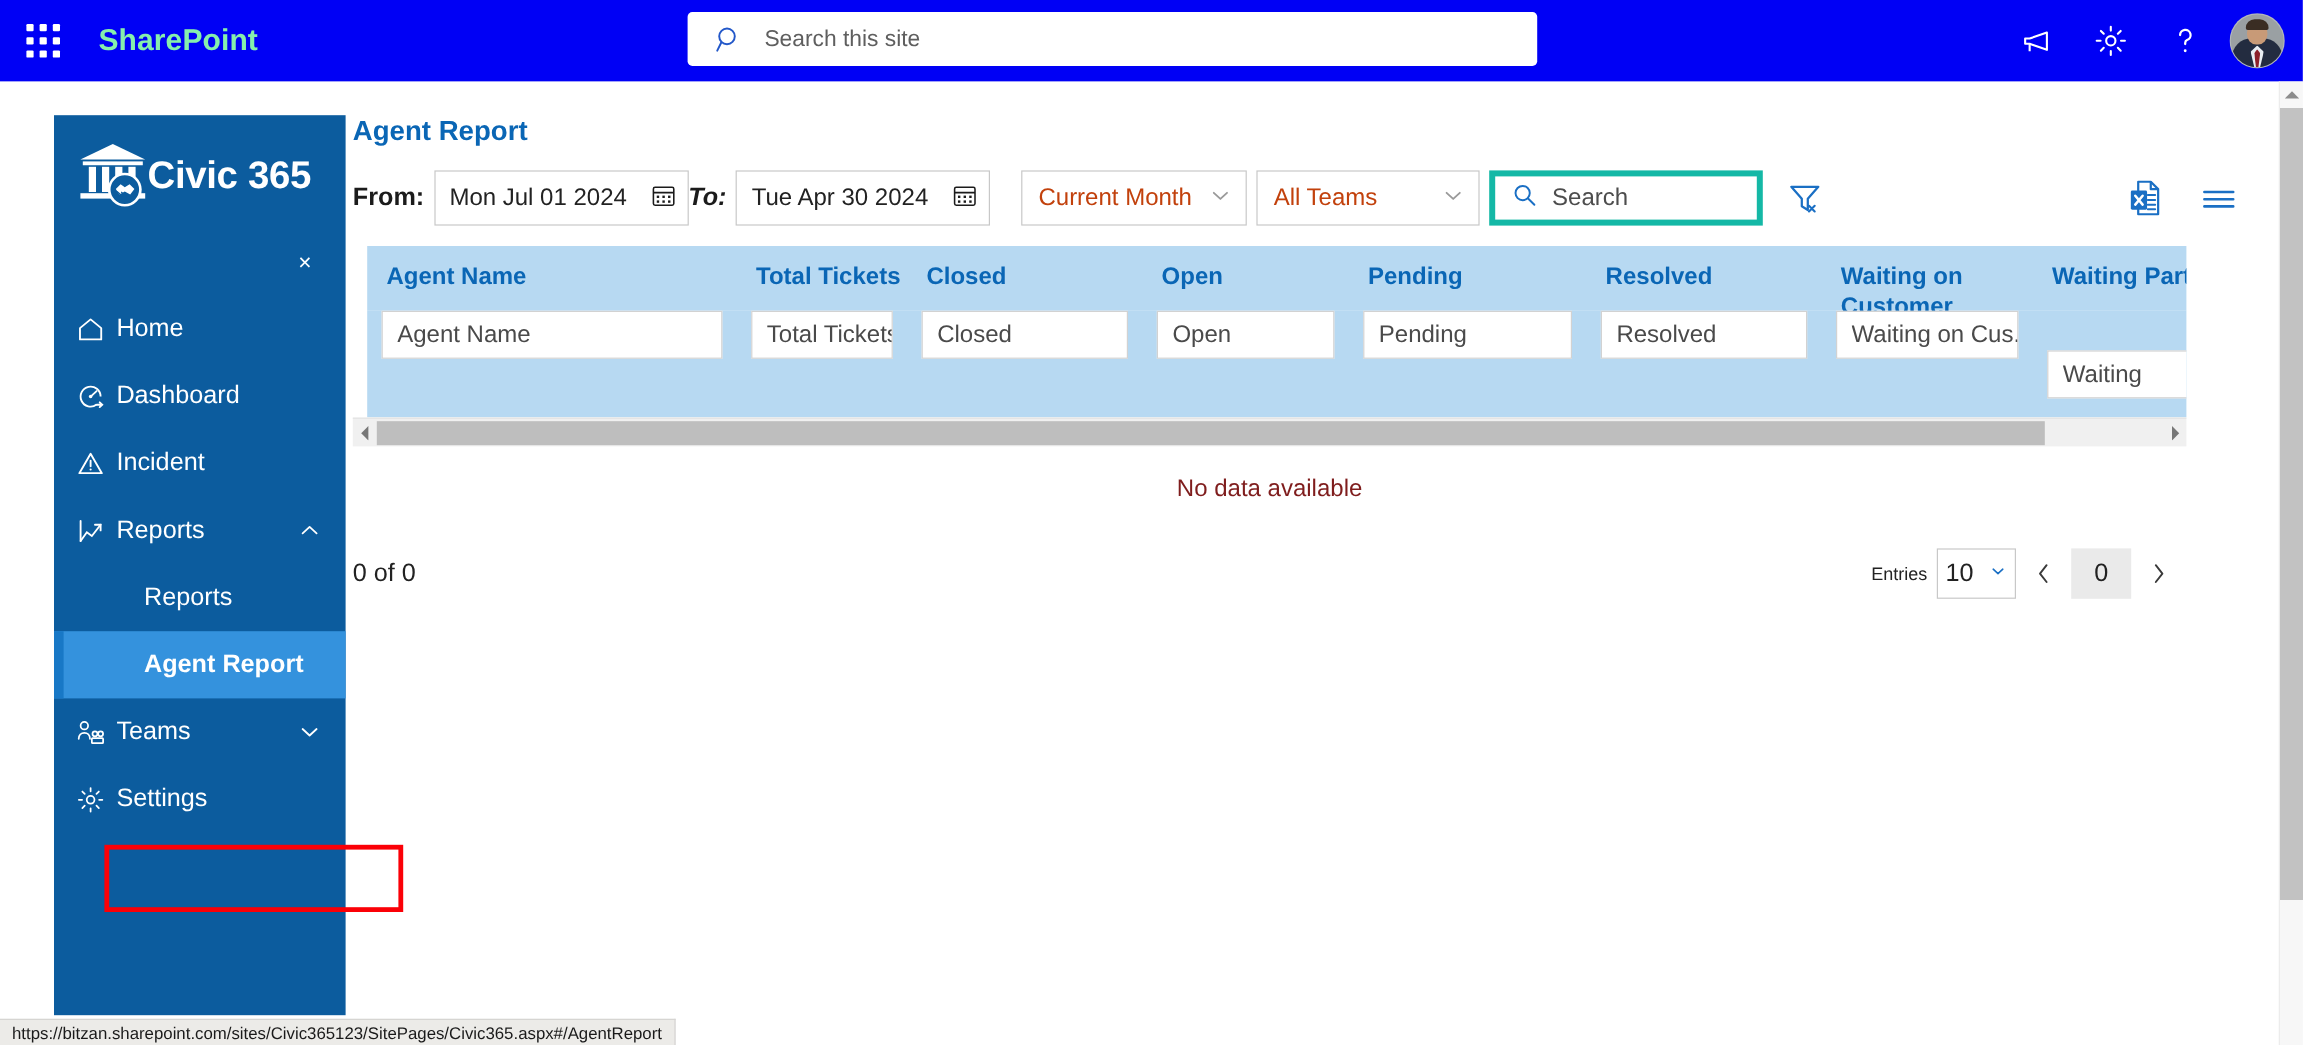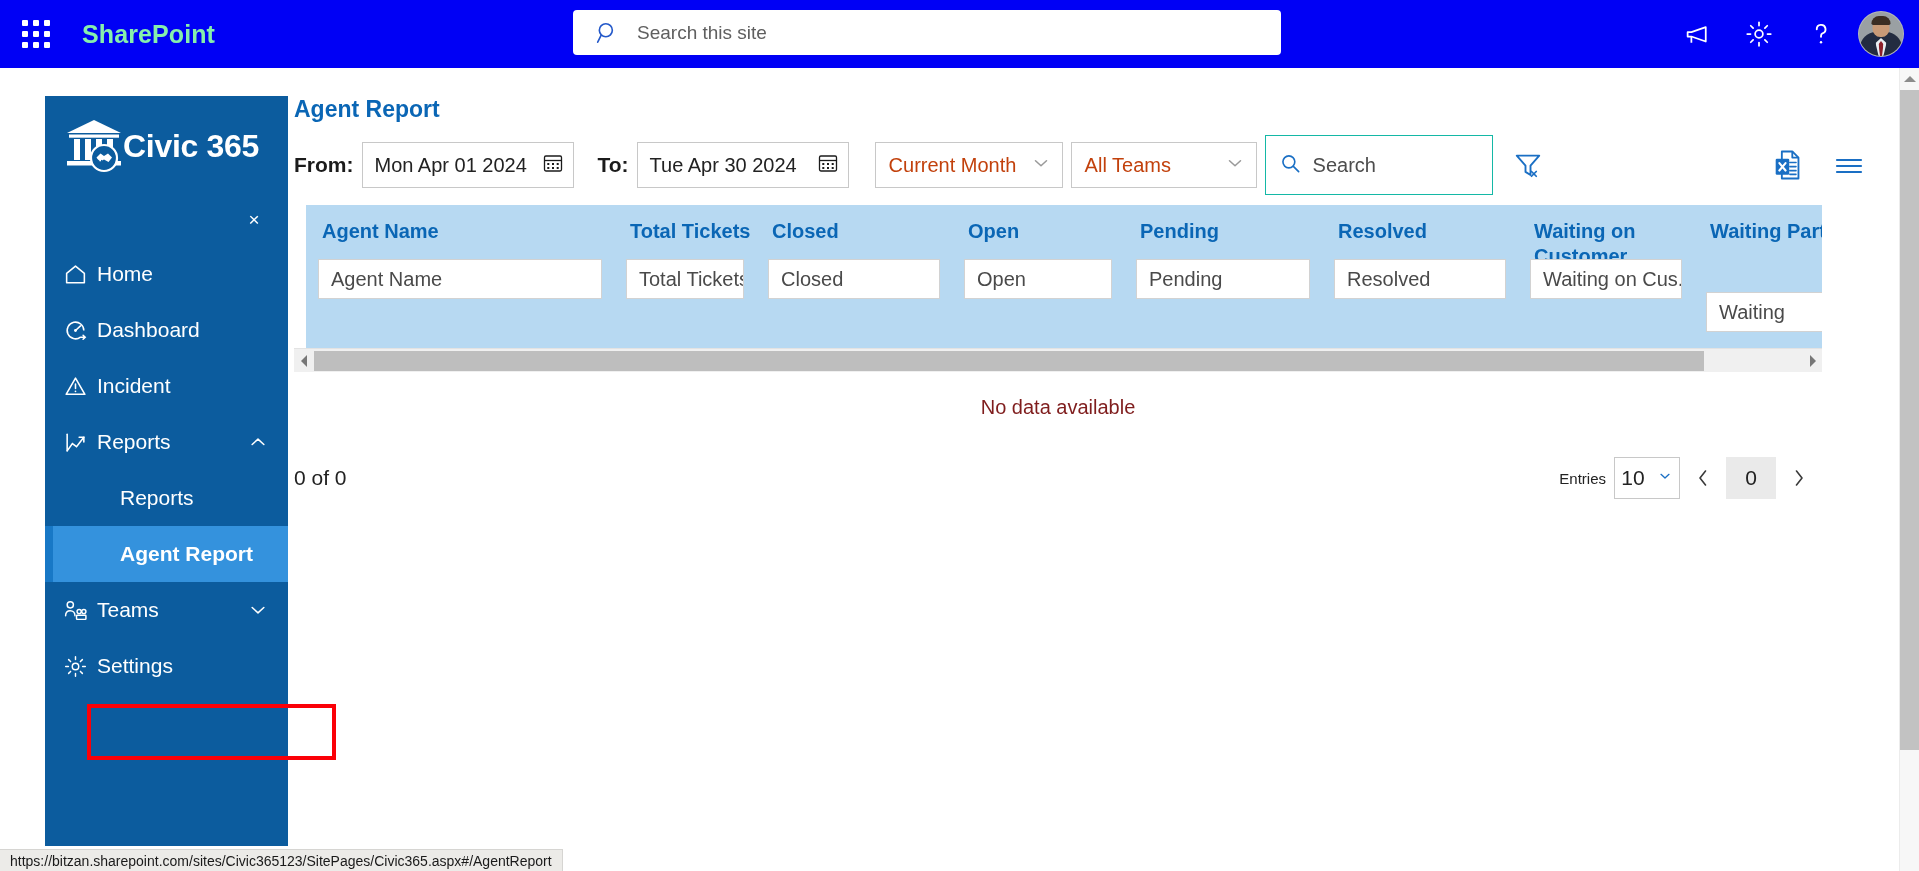--- a/index.html
+++ b/index.html
@@ -119,21 +119,21 @@
   .sel-box {
     height: 46px; border: 1px solid #c8c8c8; background: #fff;
     display: flex; align-items: center; padding: 0 10px 0 13px;
     cursor: pointer; position: relative; overflow: hidden;
   }
   .sel-box .sval { font-size: 20px; color: #c2410c; flex: 1; line-height: 24px; }
   #sel-period { width: 188px; margin-left: 26px; }
   #sel-period .sval { white-space: normal; }
   #sel-team { width: 186px; margin-left: 8px; }
   #search-box {
-    width: 228px; height: 60px; border: 1px solid #14b8a6; background: #fff;
+    width: 228px; height: 46px; border: 5px solid #14b8a6; background: #fff;
     display: flex; align-items: center; padding-left: 13px; margin-left: 8px;
   }
   #search-box input {
     border: none; outline: none; background: transparent; margin-left: 11px;
     font-family: "Liberation Sans", sans-serif; font-size: 20px; color: #222; width: 150px;
   }
   #search-box input::placeholder { color: #4d4d4d; }
   #clear-filter { margin-left: 20px; cursor: pointer; display: flex; }
   #tool-right { margin-left: auto; display: flex; align-items: center; gap: 30px; padding-right: 8px; }
   .tool-ico { cursor: pointer; display: flex; }
@@ -381,38 +381,38 @@
   </div>
 
   <div id="main">
 
     <div id="page-title">Agent Report</div>
 
     <div id="filter-bar">
 
       <span class="flabel">From:</span>
       <div class="date-box">
-        <span class="dval">Mon Apr 01 2024</span>
+        <span class="dval">Mon Jul 01 2024</span>
         <span>
           <svg width="24" height="24" viewBox="0 0 24 24" fill="none" stroke="#1b1b1b" stroke-width="1.3">
             <rect x="3.5" y="5" width="17" height="15" rx="1.4"></rect>
             <path d="M3.5 9.5h17"></path>
             <g fill="#1b1b1b" stroke="none">
               <rect x="6.3" y="12" width="2" height="2"></rect>
                 <rect x="11" y="12" width="2" height="2"></rect>
               <rect x="15.7" y="12" width="2" height="2"></rect>
                 <rect x="6.3" y="16" width="2" height="2"></rect>
               <rect x="11" y="16" width="2" height="2"></rect>
                 <rect x="15.7" y="16" width="2" height="2"></rect>
             </g>
           </svg>
         </span>
       </div>
 
-      <span class="flabel" style="margin-left:24px;">To:</span>
+      <span class="flabel" style="font-style:italic;">To:</span>
       <div class="date-box">
         <span class="dval">Tue Apr 30 2024</span>
         <span>
           <svg width="24" height="24" viewBox="0 0 24 24" fill="none" stroke="#1b1b1b" stroke-width="1.3">
             <rect x="3.5" y="5" width="17" height="15" rx="1.4"></rect>
             <path d="M3.5 9.5h17"></path>
             <g fill="#1b1b1b" stroke="none">
               <rect x="6.3" y="12" width="2" height="2"></rect>
                 <rect x="11" y="12" width="2" height="2"></rect>
               <rect x="15.7" y="12" width="2" height="2"></rect>

